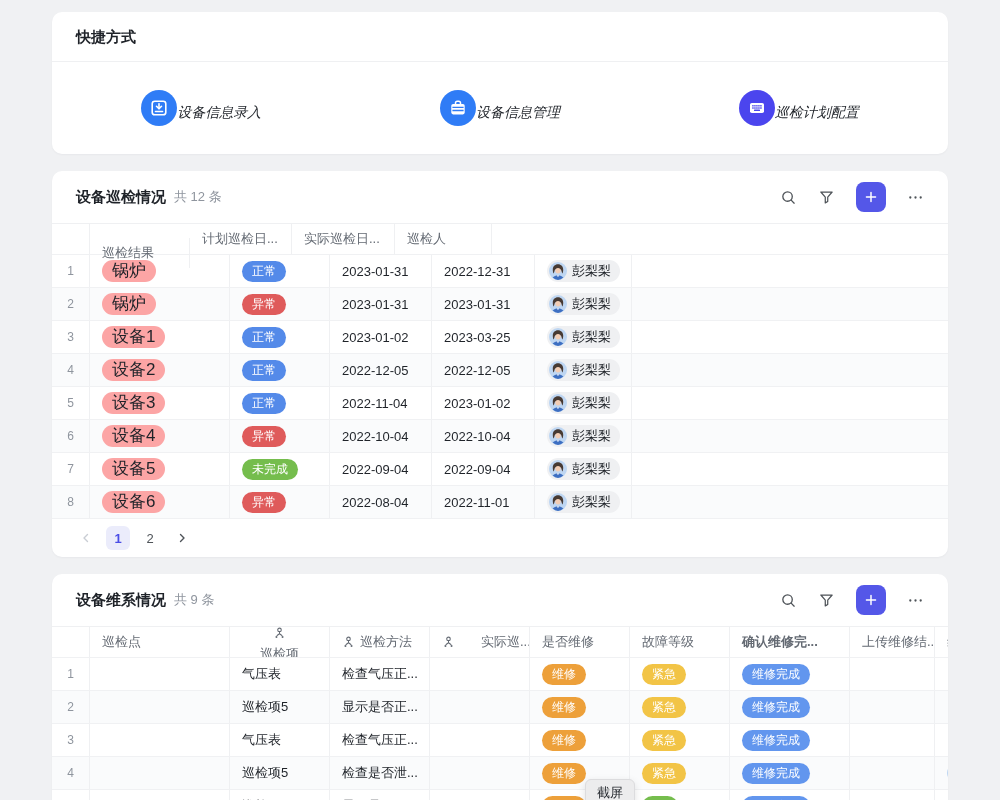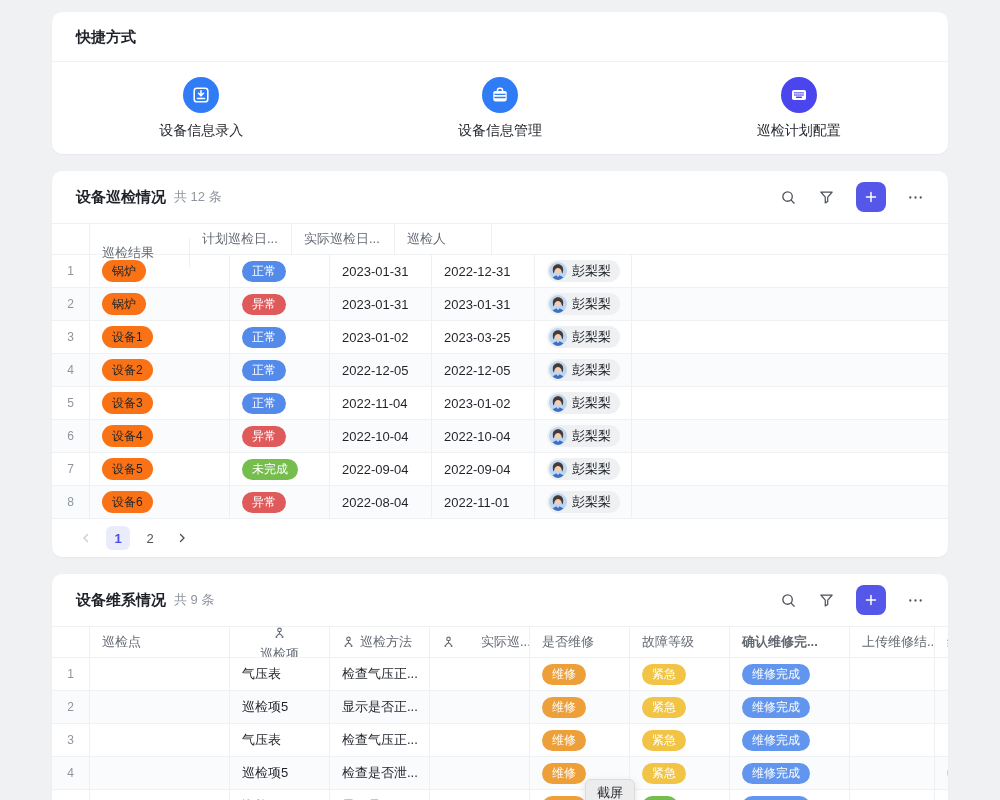--- a/index.html
+++ b/index.html
@@ -19,23 +19,24 @@
   }
   
   .card-title {
     height:50px; line-height:50px;
     padding:0 24px;
     font-size:15px; font-weight:700;
     border-bottom:1px solid #EFF0F2;
   }
   .shortcut-row { display:flex; height:92px; align-items:center; }
   .shortcut {
-    flex:1; display:flex; flex-direction:column;
+    flex:1; display:flex; flex-direction:row;
     align-items:center; justify-content:center;
     cursor:pointer;
+    font-style:italic;
   }
   .shortcut-circle {
     width:36px; height:36px; border-radius:50%;
     display:flex; align-items:center; justify-content:center;
   }
   .shortcut-circle svg { width:20px; height:20px; }
   .shortcut-label { margin-top:9px; font-size:14px; color:#1F2329; }
   
   .table-card { margin-top:17px; }
   .card-header {
@@ -62,23 +63,23 @@
     height:100%; display:flex; align-items:center;
     padding:0 12px; font-size:13px;
     border-right:1px solid #EFF0F2;
     overflow:hidden; white-space:nowrap; flex:none;
   }
   .g-head .g-cell { color:#646A73; gap:5px; }
   .c-num { width:38px; justify-content:center; color:#8F959E; font-size:12px; padding:0; }
   .c-fill { flex:1 1 auto; border-right:none; }
   
   .tag {
-    background:#f97316; border-radius:11px;
+    background:#fca5a5; border-radius:11px;
     height:22px; line-height:22px; padding:0 10px;
-    font-size:12px; color:#1F2329;
+    font-size:17px; color:#1F2329;
   }
   .badge {
     height:21px; border-radius:11px; padding:0 10px;
     display:inline-flex; align-items:center;
     color:#fff; font-size:12px; min-width:36px; justify-content:center;
   }
   .person {
     background:#EFF0F2; border-radius:12px;
     height:22px; display:inline-flex; align-items:center;
     gap:5px; padding:2px 9px 2px 2px; font-size:13px;

